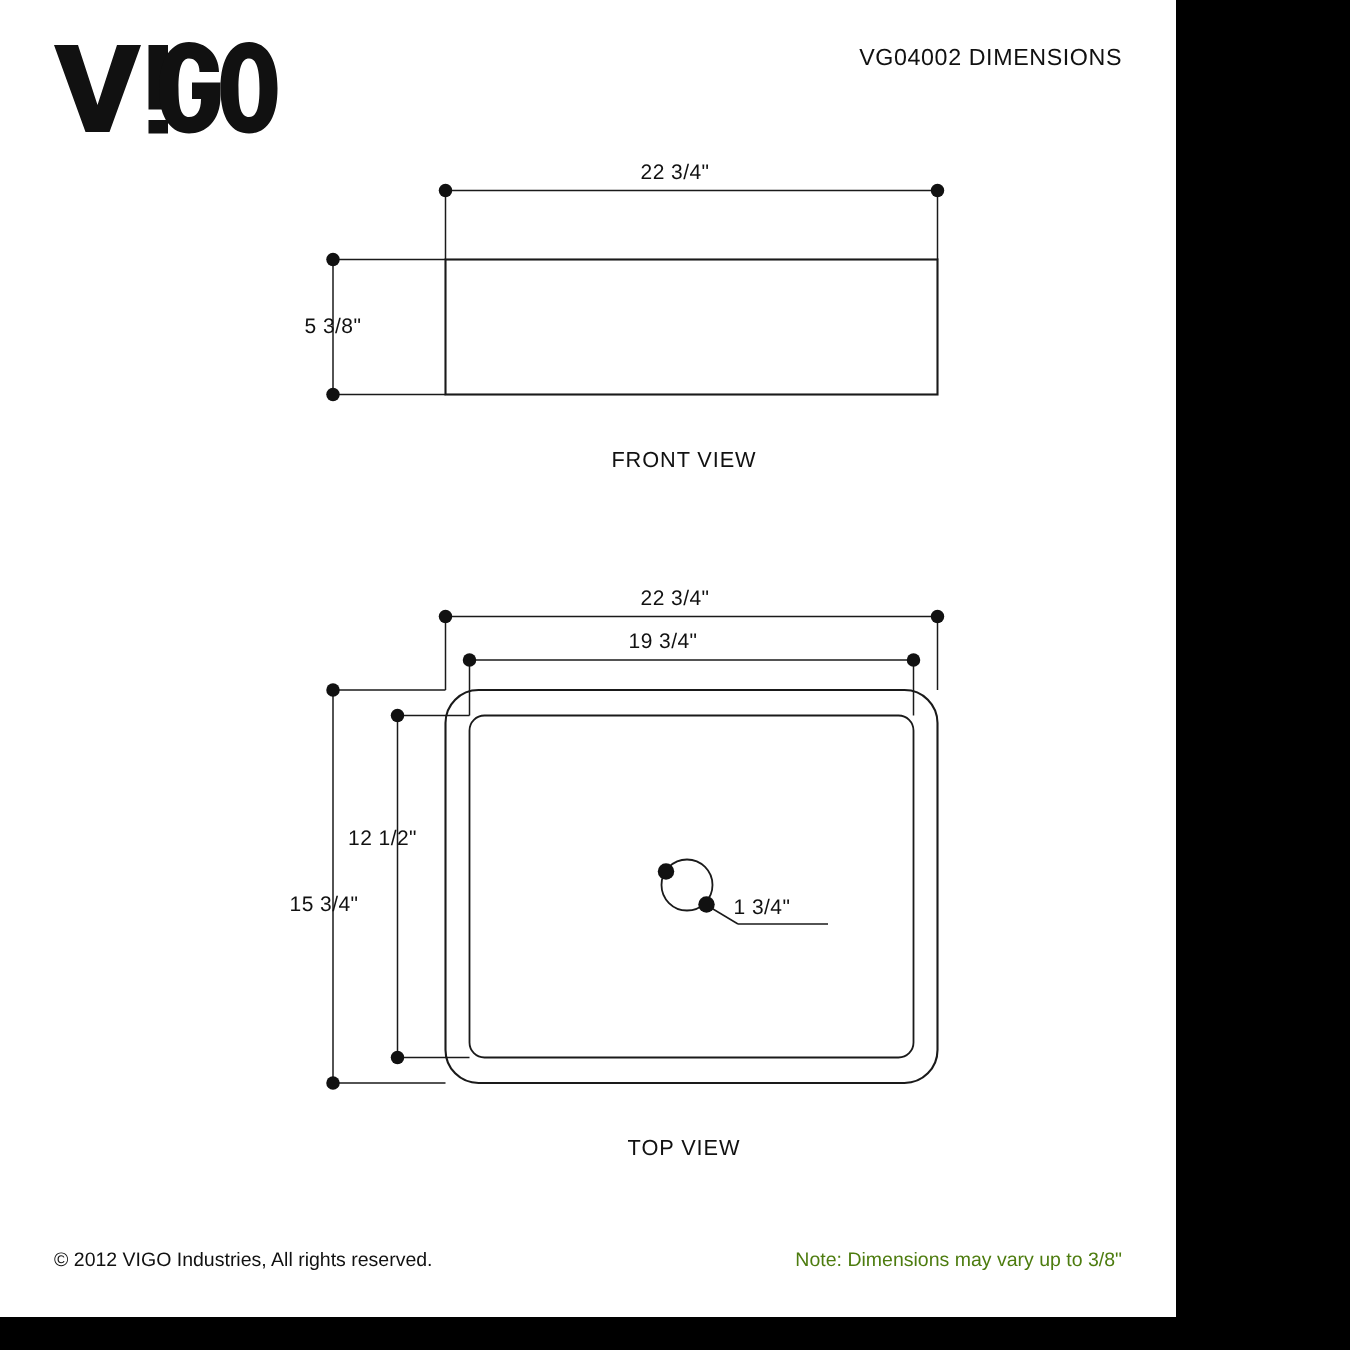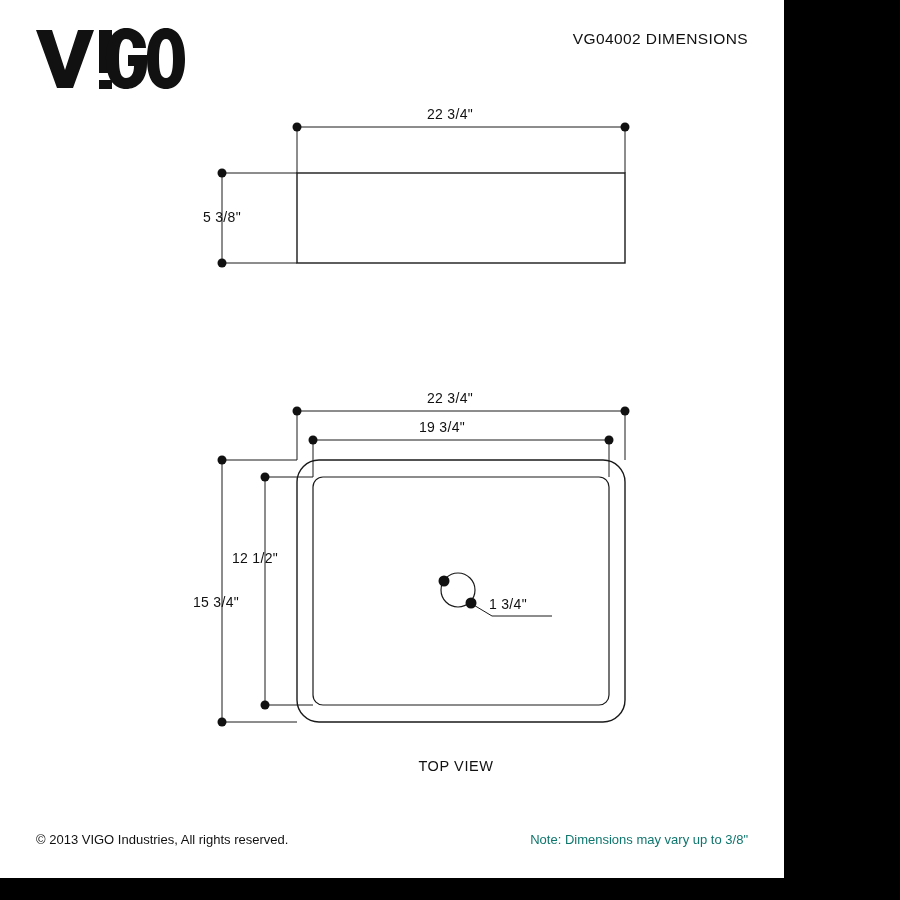--- a/index.html
+++ b/index.html
@@ -73,21 +73,21 @@
     left: 36px;
     top: 832px;
     font-size: 13px;
     color: #111111;
   }
   .footer-right {
     position: absolute;
     right: 36px;
     top: 832px;
     font-size: 13px;
-    color: #0f766e;
+    color: #4d7c0f;
     text-align: right;
   }
 </style>
 </head>
 <body>
 
 <div class="page">
   <div class="sheet">
 
     <div class="logo">
@@ -165,24 +165,25 @@
         <circle cx="222" cy="722" r="4.5"></circle>
         <circle cx="265" cy="477" r="4.5"></circle>
         <circle cx="265" cy="705" r="4.5"></circle>
         <circle cx="444" cy="581" r="5.5"></circle>
         <circle cx="471" cy="603" r="5.5"></circle>
       </g>
     </svg>
 
     <div class="dim-text" style="left:427px; top:106px;">22 3/4"</div>
     <div class="dim-text" style="left:203px; top:209px;">5 3/8"</div>
+    <div class="view-label front">FRONT VIEW</div>
 
     <div class="dim-text" style="left:427px; top:390px;">22 3/4"</div>
     <div class="dim-text" style="left:419px; top:419px;">19 3/4"</div>
     <div class="dim-text" style="left:232px; top:550px;">12 1/2"</div>
     <div class="dim-text" style="left:193px; top:594px;">15 3/4"</div>
     <div class="dim-text" style="left:489px; top:596px;">1 3/4"</div>
     <div class="view-label top">TOP VIEW</div>
 
-    <div class="footer-left">© 2013 VIGO Industries, All rights reserved.</div>
+    <div class="footer-left">© 2012 VIGO Industries, All rights reserved.</div>
     <div class="footer-right">Note: Dimensions may vary up to 3/8"</div>
   </div>
 </div>
 
 </body></html>

